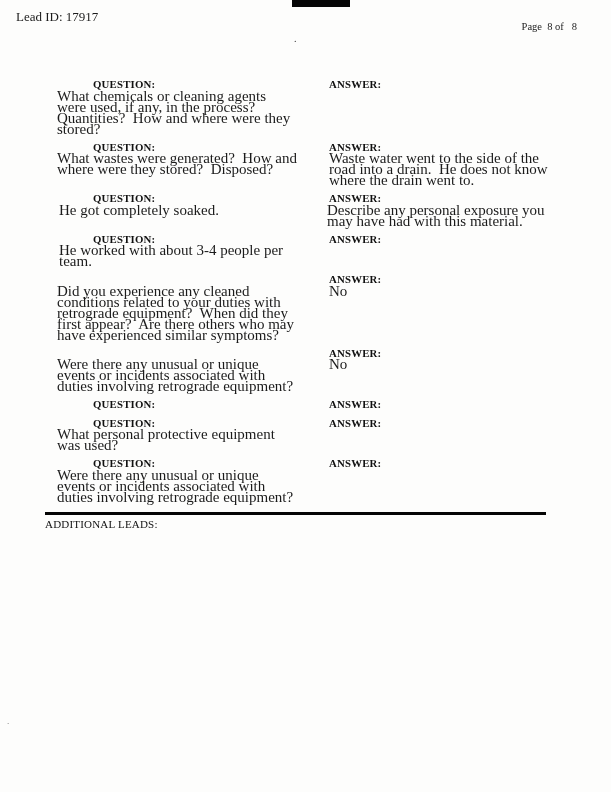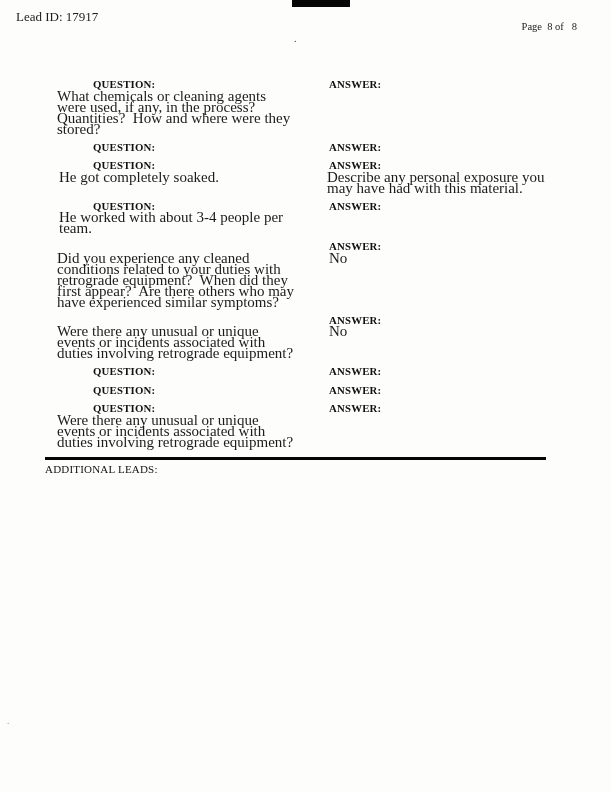--- a/index.html
+++ b/index.html
@@ -105,20 +105,24 @@
     <div class="grid">
       <div class="txt">What chemicals or cleaning agents were used, if any, in the process?  Quantities?  How and where were they stored?</div>
     </div>
   </div>
 
   <div class="qa-row">
     <div class="grid">
       <div class="h hq">QUESTION:</div>
       <div class="h acol">ANSWER:</div>
     </div>
+    <div class="grid">
+      <div class="txt">What wastes were generated?  How and where were they stored?  Disposed?</div>
+      <div class="txt acol">Waste water went to the side of the road into a drain.  He does not know where the drain went to.</div>
+    </div>
   </div>
 
   <div class="qa-row">
     <div class="grid">
       <div class="h hq">QUESTION:</div>
       <div class="h acol">ANSWER:</div>
     </div>
     <div class="grid">
       <div class="txt acol">He got completely soaked.</div>
       <div class="txt">Describe any personal exposure you may have had with this material.</div>
@@ -163,20 +167,21 @@
       <div class="h acol">ANSWER:</div>
     </div>
   </div>
 
   <div class="qa-row">
     <div class="grid">
       <div class="h hq">QUESTION:</div>
       <div class="h acol">ANSWER:</div>
     </div>
     <div class="grid">
+      <div class="txt">What personal protective equipment was used?</div>
       <div class="txt acol"></div>
     </div>
   </div>
 
   <div class="qa-row">
     <div class="grid">
       <div class="h hq">QUESTION:</div>
       <div class="h acol">ANSWER:</div>
     </div>
     <div class="grid">

